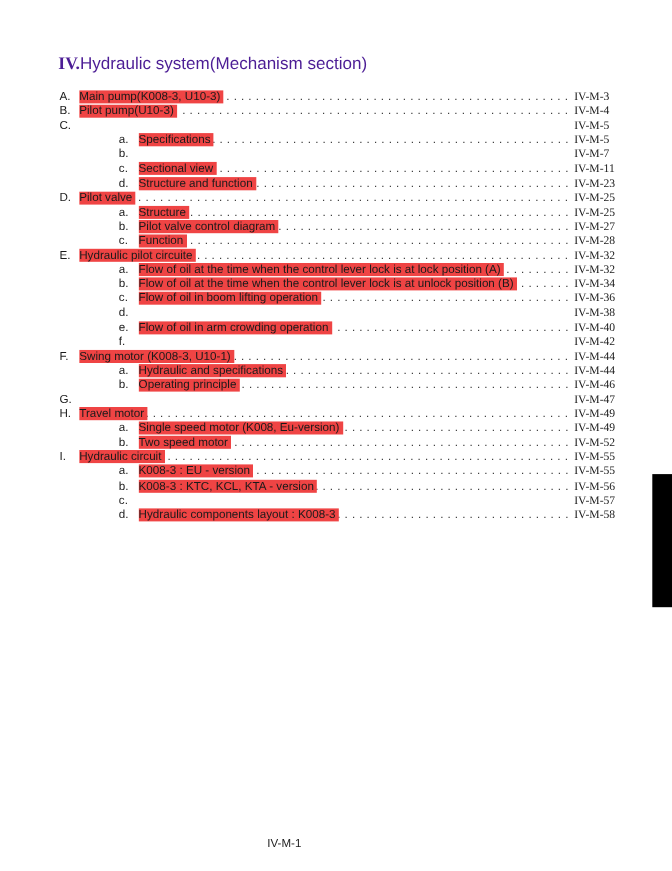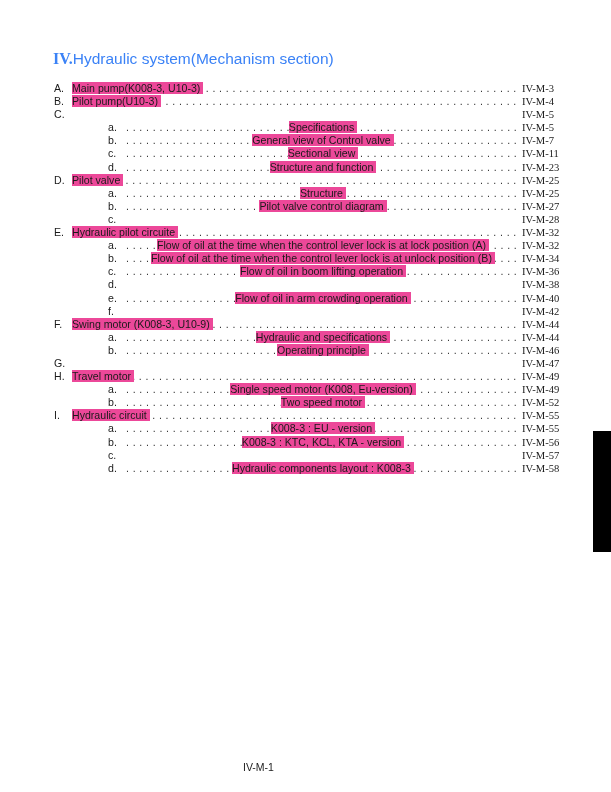--- a/index.html
+++ b/index.html
@@ -1,27 +1,27 @@
 <!DOCTYPE html>
 <html><head>
 <meta charset="utf-8">
 <style>
   html, body { margin:0; padding:0; background:#ffffff; }
   body { width:611px; height:792px; position:relative; overflow:hidden; font-family:"Liberation Sans", sans-serif; color:#1a1a1a; }
-  .title { position:absolute; left:53px; top:50px; font-size:15.5px; color:#3b82f6; white-space:nowrap; }
+  .title { position:absolute; left:53px; top:50px; font-size:15.5px; color:#4c1d95; white-space:nowrap; }
   .title .roman { font-family:"Liberation Serif", serif; font-weight:bold; font-size:16px; }
   .toc { position:absolute; left:0; top:82px; width:611px; }
   .row { position:relative; height:13.1px; font-size:10.6px; line-height:13px; white-space:nowrap; }
   .row .letter { position:absolute; }
   .row.main .letter { left:54px; }
   .row.sub .letter { left:108px; }
   .row .lead { position:absolute; right:91px; overflow:hidden; }
   .row.main .lead { left:72px; }
-  .row.sub .lead { left:126px;text-align:center; }
-  .row .lead .txt { background:#ec4899; padding-right:3px; position:relative; z-index:1; }
+  .row.sub .lead { left:126px; }
+  .row .lead .txt { background:#ef4444; padding-right:3px; position:relative; z-index:1; }
   .row .lead::after { content:". . . . . . . . . . . . . . . . . . . . . . . . . . . . . . . . . . . . . . . . . . . . . . . . . . . . . . . . . . . . . . . . . . . . . . . . . . . . . . . . . . . . . . . . . . . . . . . . . . . . . . ."; position:absolute; left:0; top:0; white-space:nowrap; letter-spacing:0.4px; color:#333; z-index:0; }
   .row .page { position:absolute; left:522px;font-family:Liberation Serif, serif; }
   .footer { position:absolute; left:0; width:517px; top:761px; text-align:center; font-size:10.5px; color:#222; }
   .side-tab { position:absolute; left:593px; top:431px; width:18px; height:121px; background:#000; }
 </style>
 </head>
 <body>
 
 <div class="title"><span class="roman">IV.</span><span>Hydraulic system(Mechanism section)</span></div>
 
@@ -40,21 +40,20 @@
       <span class="letter">C.</span>
       <span class="page">IV-M-5</span>
     </div>
     <div class="row sub">
       <span class="letter">a.</span>
       <span class="lead"><span class="txt">Specifications</span></span>
       <span class="page">IV-M-5</span>
     </div>
     <div class="row sub">
       <span class="letter">b.</span>
-      <span class="lead"><span class="txt">General view of Control valve</span></span>
       <span class="page">IV-M-7</span>
     </div>
     <div class="row sub">
       <span class="letter">c.</span>
       <span class="lead"><span class="txt">Sectional view</span></span>
       <span class="page">IV-M-11</span>
     </div>
     <div class="row sub">
       <span class="letter">d.</span>
       <span class="lead"><span class="txt">Structure and function</span></span>
@@ -70,20 +69,21 @@
       <span class="lead"><span class="txt">Structure</span></span>
       <span class="page">IV-M-25</span>
     </div>
     <div class="row sub">
       <span class="letter">b.</span>
       <span class="lead"><span class="txt">Pilot valve control diagram</span></span>
       <span class="page">IV-M-27</span>
     </div>
     <div class="row sub">
       <span class="letter">c.</span>
+      <span class="lead"><span class="txt">Function</span></span>
       <span class="page">IV-M-28</span>
     </div>
     <div class="row main">
       <span class="letter">E.</span>
       <span class="lead"><span class="txt">Hydraulic pilot circuite</span></span>
       <span class="page">IV-M-32</span>
     </div>
     <div class="row sub">
       <span class="letter">a.</span>
       <span class="lead"><span class="txt">Flow of oil at the time when the control lever lock is at lock position (A)</span></span>
@@ -107,21 +107,21 @@
       <span class="letter">e.</span>
       <span class="lead"><span class="txt">Flow of oil in arm crowding operation</span></span>
       <span class="page">IV-M-40</span>
     </div>
     <div class="row sub">
       <span class="letter">f.</span>
       <span class="page">IV-M-42</span>
     </div>
     <div class="row main">
       <span class="letter">F.</span>
-      <span class="lead"><span class="txt">Swing motor (K008-3, U10-9)</span></span>
+      <span class="lead"><span class="txt">Swing motor (K008-3, U10-1)</span></span>
       <span class="page">IV-M-44</span>
     </div>
     <div class="row sub">
       <span class="letter">a.</span>
       <span class="lead"><span class="txt">Hydraulic and specifications</span></span>
       <span class="page">IV-M-44</span>
     </div>
     <div class="row sub">
       <span class="letter">b.</span>
       <span class="lead"><span class="txt">Operating principle</span></span>

